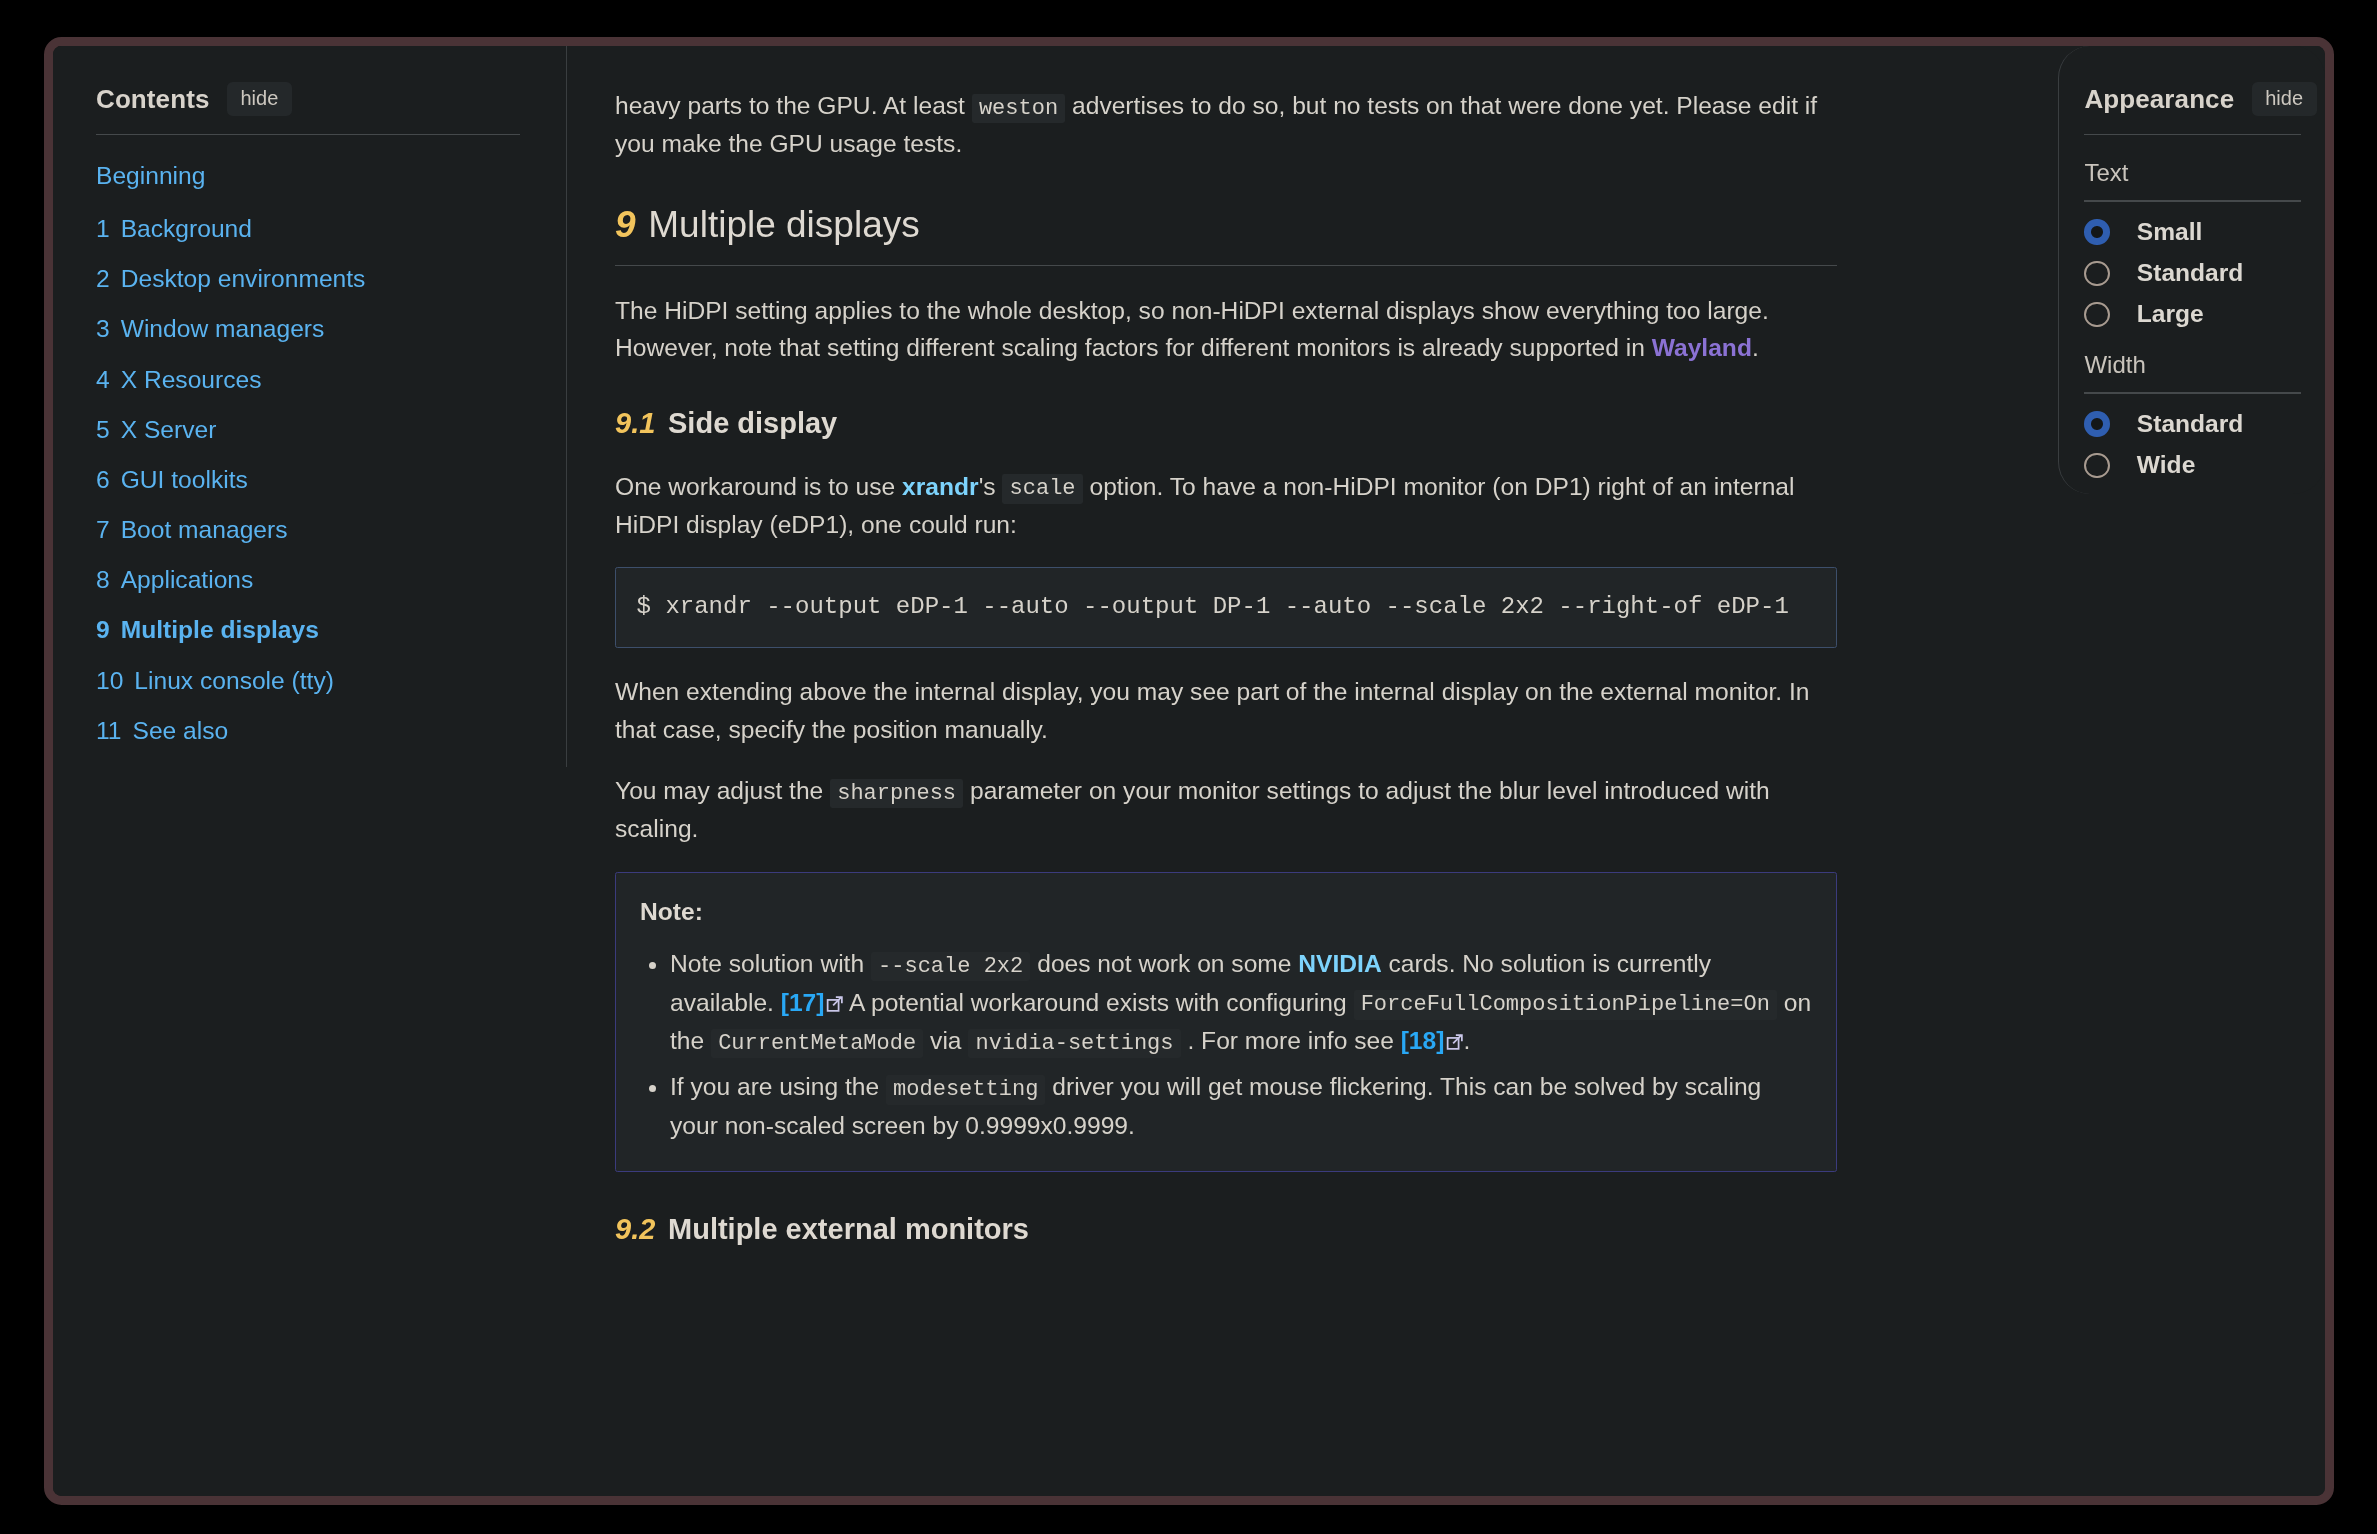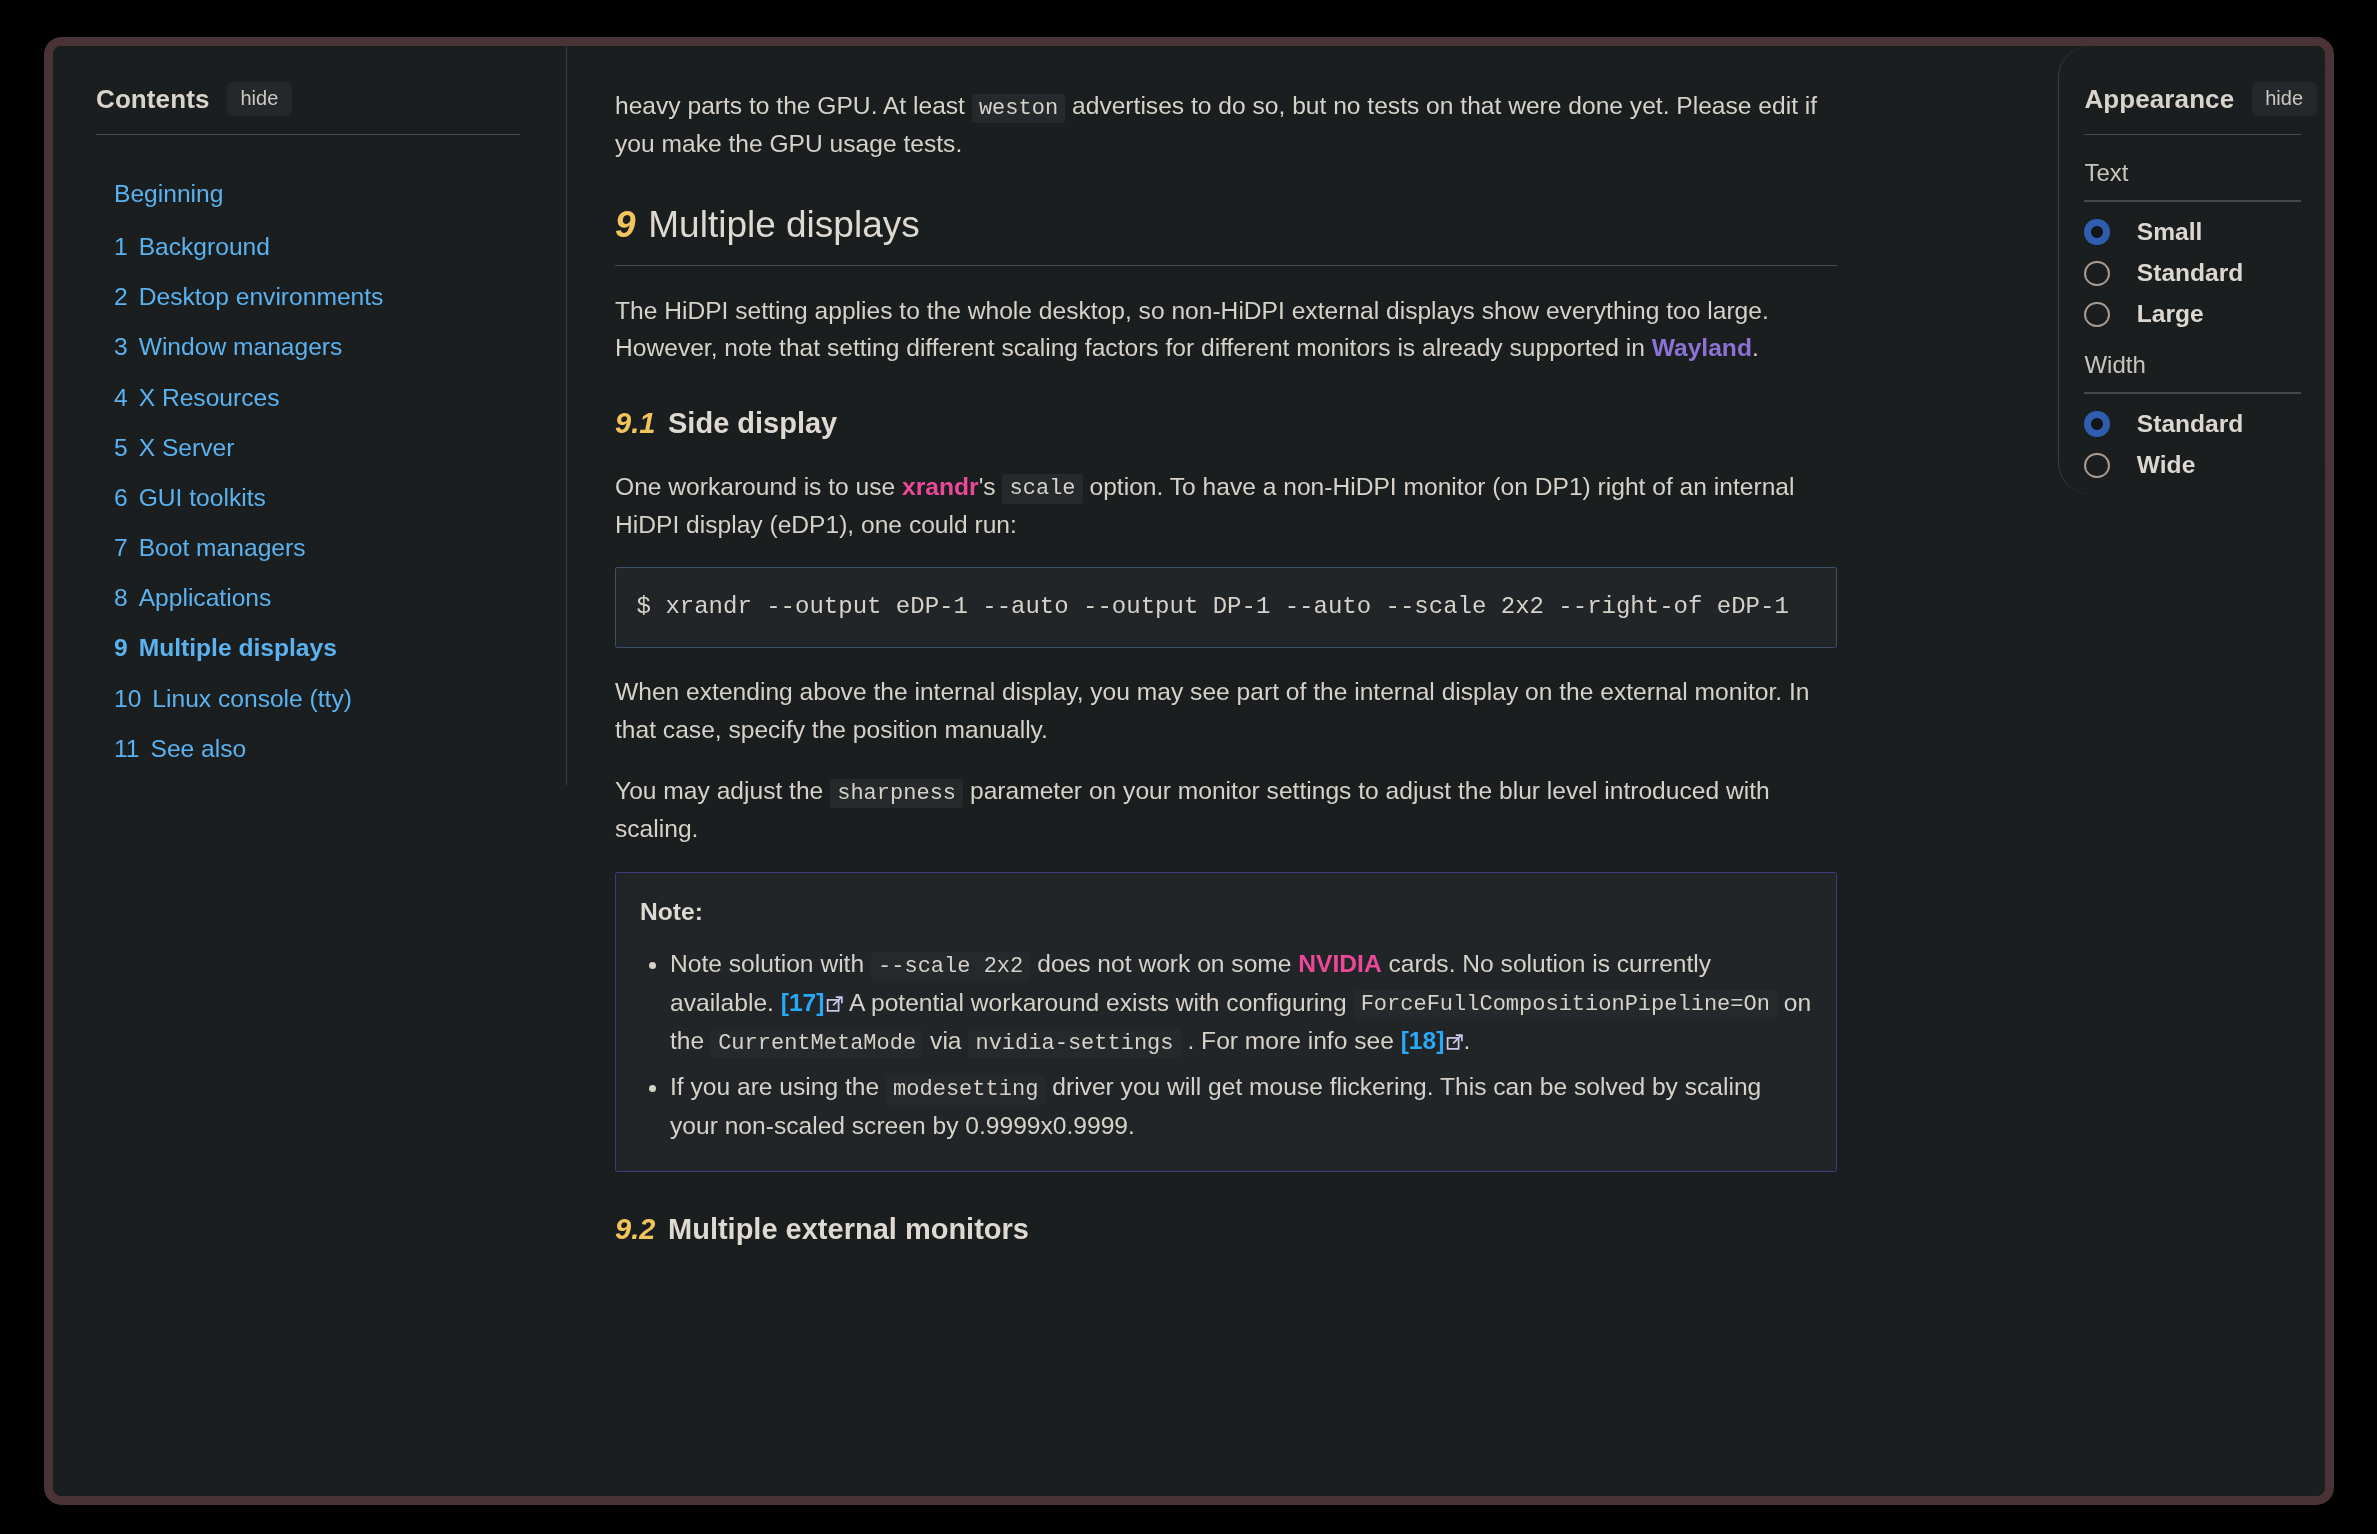--- a/index.html
+++ b/index.html
@@ -68,21 +68,21 @@
     cursor: pointer;
   }
   .panel-rule {
     height: 1.6px;
     background: #45494b;
     margin: 17.5px 0 0 0;
   }
 
   #toc-list {
     list-style: none;
-    margin: 18px;
+    margin: 0;
     padding: 27px 0 0 0;
   }
   .toc-item {
     color: #5ab3f0;
     font-size: 24.6px;
     line-height: 1.17;
     margin-bottom: 21.4px;
     cursor: pointer;
     display: block;
     max-width: 325px;
@@ -133,21 +133,21 @@
     font-size: 29px;
     font-weight: bold;
     color: #ded9d1;
   }
   h3.sub .secnum {
     color: #f2c45c;
     font-style: italic;
     margin-right: 12.7px;
   }
 
-  a.wlink { color: #ec4899; text-decoration: none; font-weight: bold; }
+  a.wlink { color: #7dd3fc; text-decoration: none; font-weight: bold; }
   a.wlink.visited { color: #8b72d4; }
 
   code.ic {
     font-family: "Liberation Mono", monospace;
     background: #25292b;
     color: #d6d2ca;
     font-size: 22px;
     padding: 2.4px 7.1px;
     border-radius: 2.4px;
     white-space: pre;

